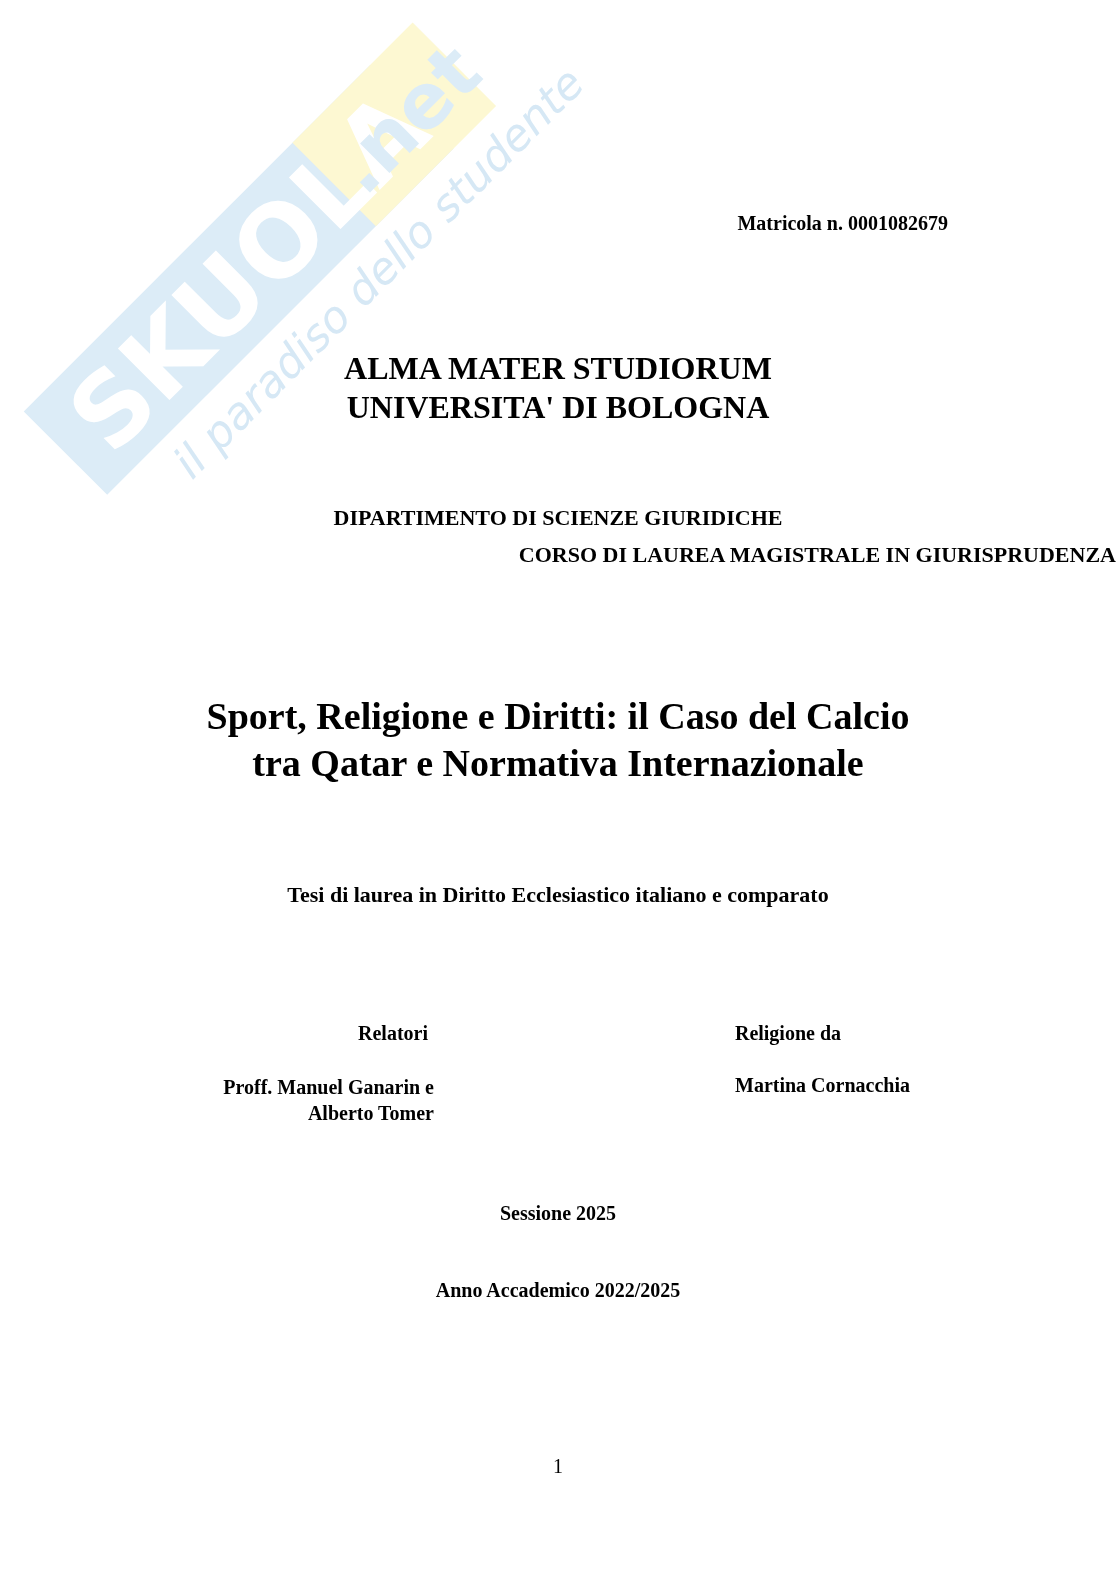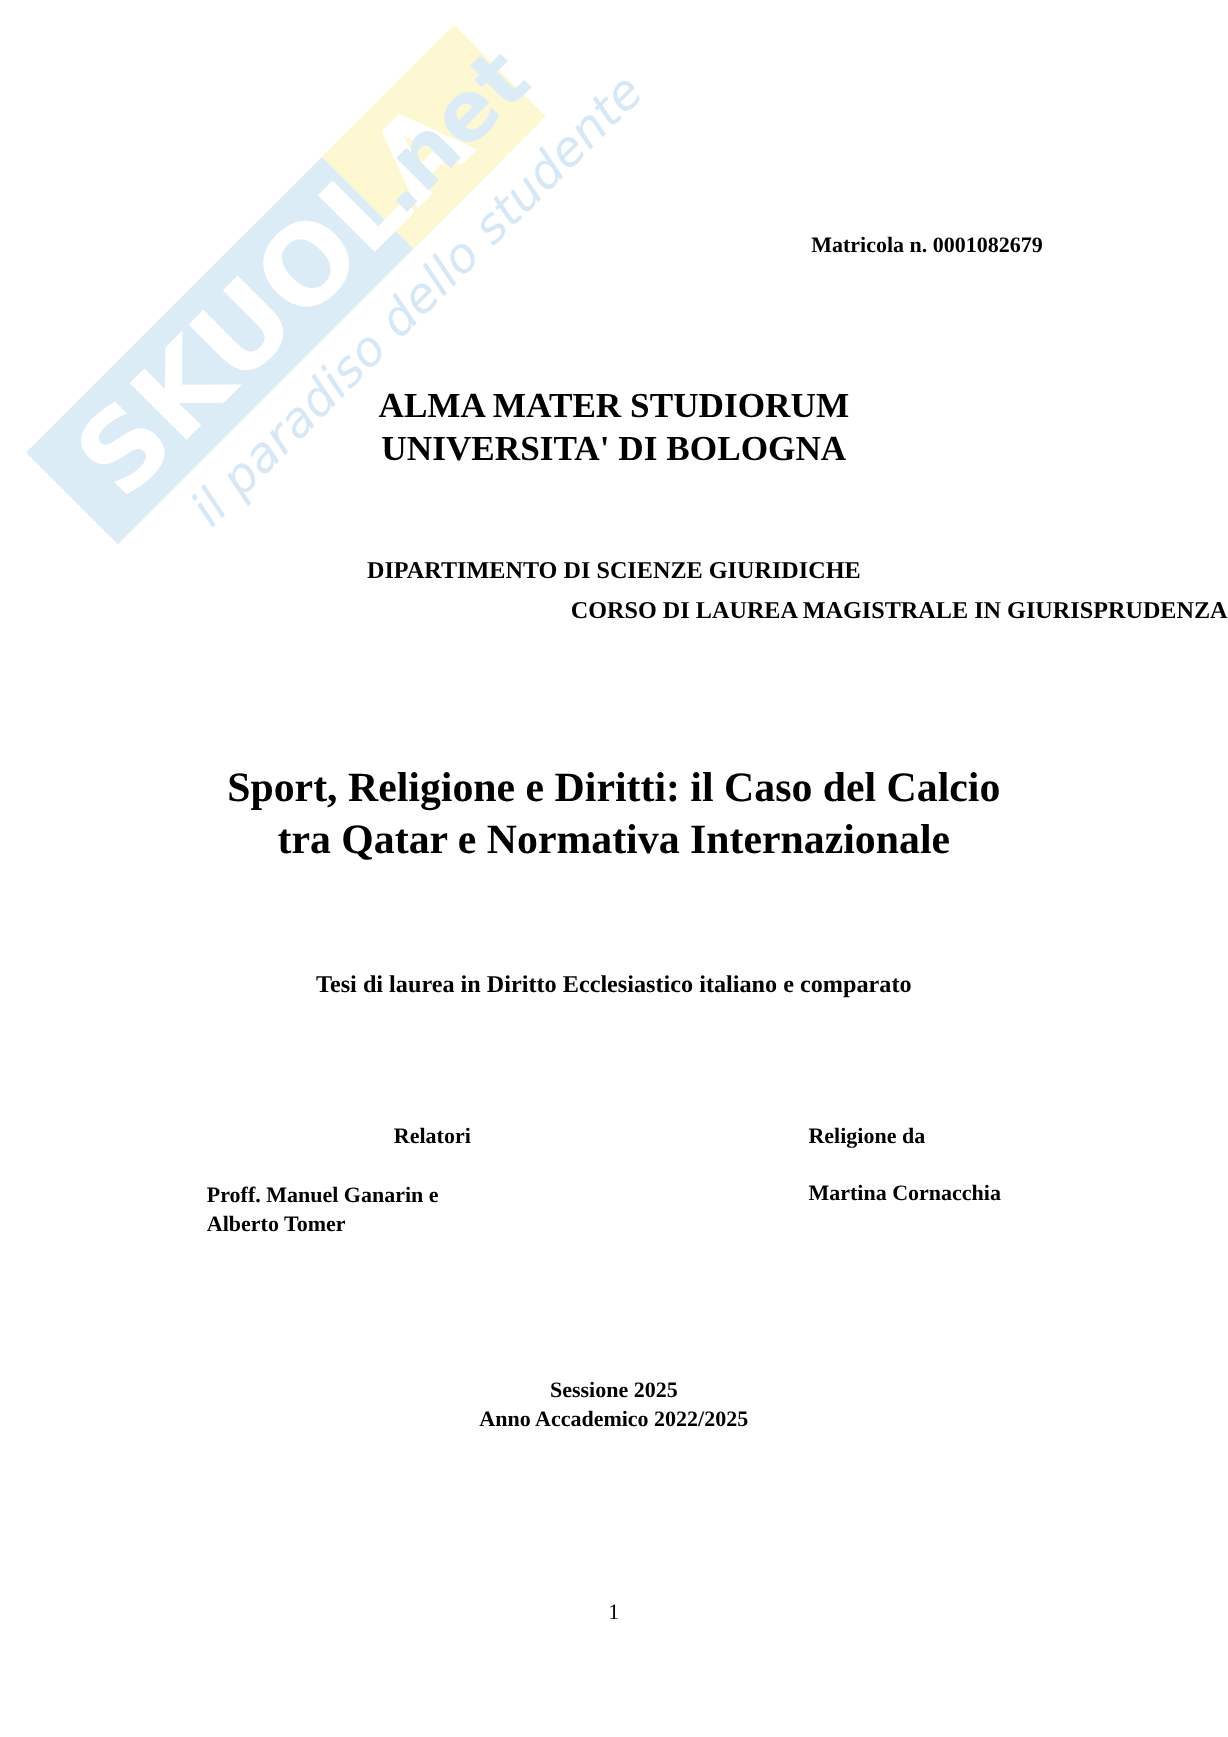--- a/index.html
+++ b/index.html
@@ -13,24 +13,24 @@
 
   #matricola { left:572px; width:376px; top:212px; text-align:right; font-size:20px; }
   #uni1 { top:350px; font-size:32px; }
   #uni2 { top:389px; font-size:32px; }
   #dept { top:505px; font-size:22px; }
   #course { top:542px; font-size:22px;text-align:right; }
   #title1 { top:694px; font-size:38px; }
   #title2 { top:741px; font-size:38px; }
   #thesis { top:882px; font-size:22px;font-family:Liberation Serif, serif; }
   #rel-label { left:188px; width:240px; top:1022px; text-align:right; font-size:20px; }
-  #rel-names { left:188px; width:270px; top:1074px; text-align:left; font-size:20px; line-height:26px; }
+  #rel-names { left:164px; width:270px; top:1074px; text-align:right; font-size:20px; line-height:26px; }
   #pres-label { left:718px; width:140px; top:1022px; text-align:center; font-size:20px; }
   #pres-name { left:715px; width:215px; top:1074px; text-align:center; font-size:20px; }
-  #session { top:1253px; font-size:20px; }
+  #session { top:1202px; font-size:20px; }
   #year { top:1279px; font-size:20px; }
   #pagenum { top:1455px; font-size:20px; font-weight:normal; }
 </style>
 </head>
 <body>
 
 <svg id="watermark" viewBox="0 0 1116 1579" xmlns="http://www.w3.org/2000/svg">
   <g transform="rotate(-45 250 270)">
     <rect x="-10" y="210" width="490" height="118" fill="#dcecf7"></rect>
     <rect x="370" y="210" width="170" height="118" fill="#fdf8d2"></rect>

